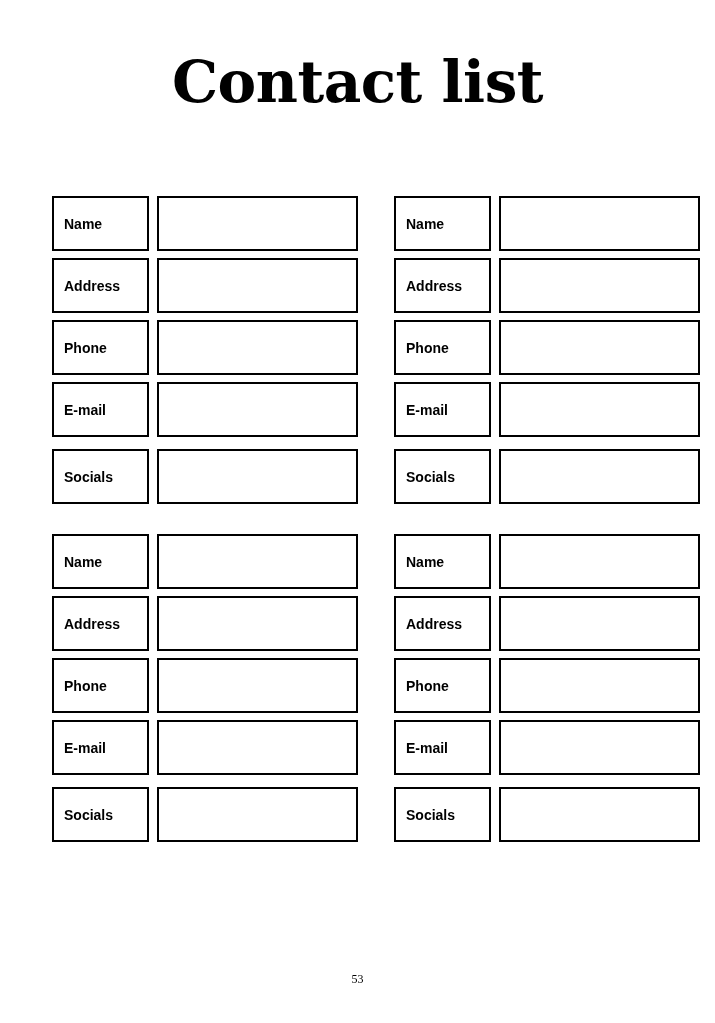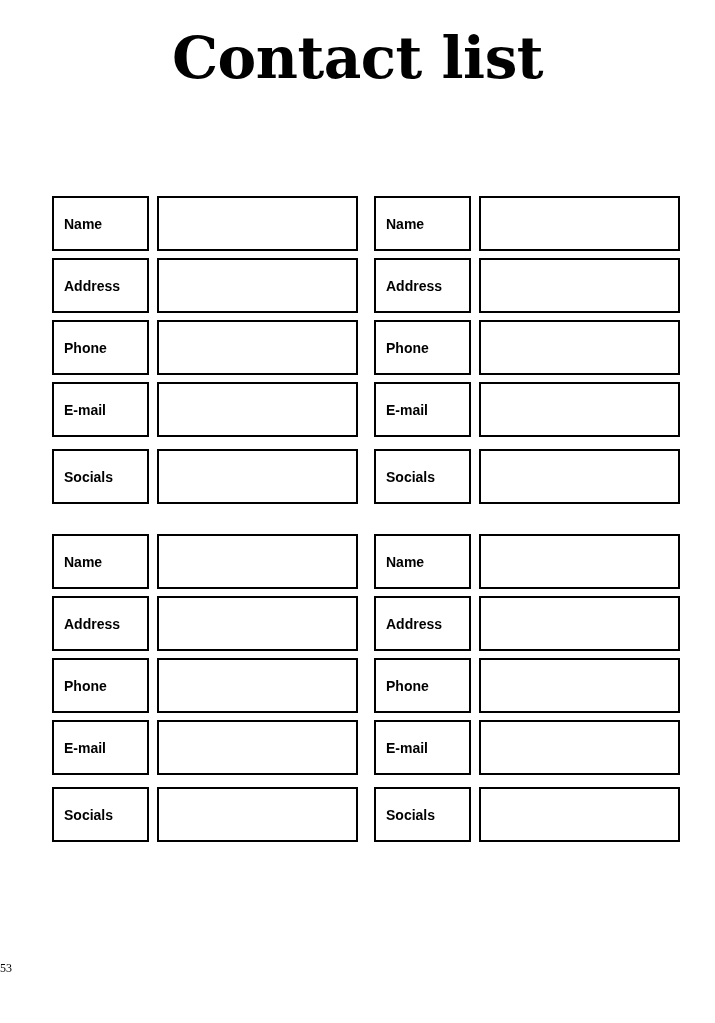--- a/index.html
+++ b/index.html
@@ -23,35 +23,35 @@
   }
 
   .page-title {
     text-align: center;
     font-family: "DejaVu Serif", serif;
     font-weight: 700;
     font-size: 58px;
     letter-spacing: -0.5px;
     color: #000000;
     margin: 0;
-    padding-top: 28px;
+    padding-top: 52px;
     line-height: 1.05;
   }
 
   .cards-area {
     position: absolute;
     left: 52px;
     top: 196px;
     width: 632px;
   }
 
   .card-row {
     display: flex;
     justify-content: flex-start;
-    gap: 16px;
+    gap: 36px;
   }
 
   .card-row + .card-row {
     margin-top: 30px;
   }
 
   .contact-card {
     width: 306px;
   }
 
@@ -93,24 +93,24 @@
     outline: none;
   }
 
   
   .card-row .contact-card:nth-child(2) .field-label {
     width: 98px;
   }
 
   .page-number {
     position: absolute;
-    bottom: 47px;
+    bottom: 36px;
     left: 0;
     width: 100%;
-    text-align: left;
+    text-align: center;
     font-size: 12px;
     color: #000000;
     font-family: "Liberation Serif", serif;
   }
 </style>
 </head>
 <body>
 
 <div class="page">
 

